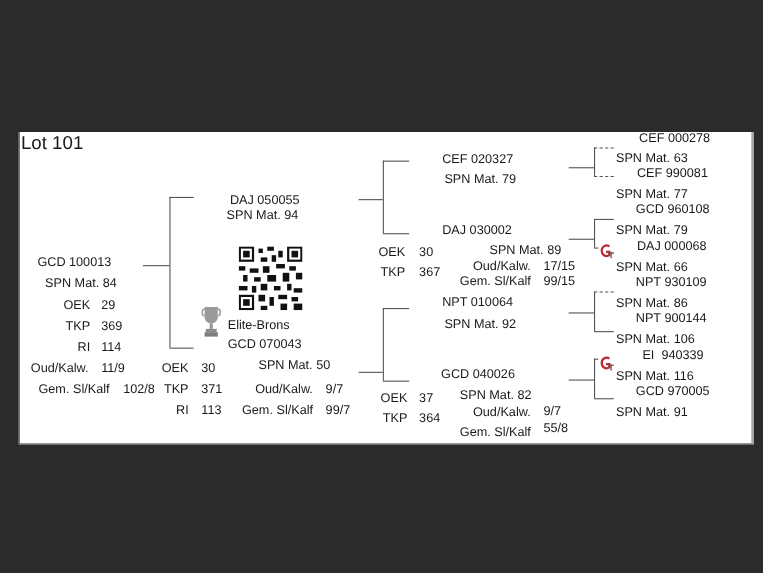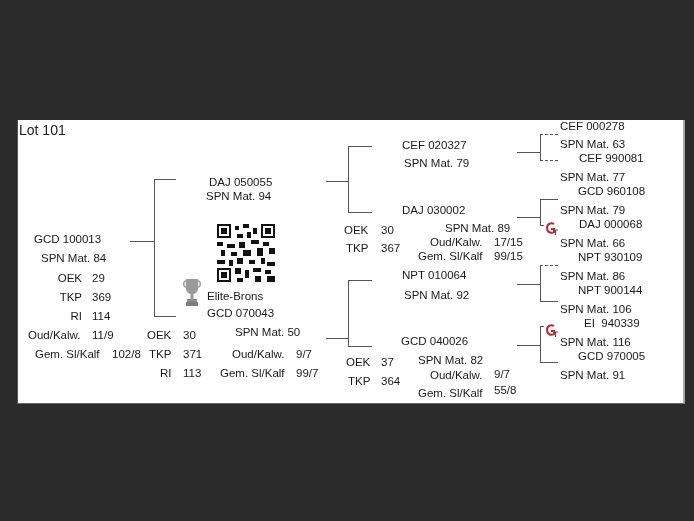--- a/index.html
+++ b/index.html
@@ -7,21 +7,21 @@
     width:694px; height:521px; background:#2b2b2b; position:relative; overflow:hidden;
     font-family:"Liberation Sans", sans-serif; color:#1a1a1a;
   }
   .page {
     position:absolute; left:17px; top:120px; width:665px; height:283px;
     background:#ffffff; border-left:1px solid #555; border-right:2px solid #a8a8a8;
     border-bottom:1px solid #666;
   }
   .t { position:absolute; font-size:11.5px; white-space:nowrap; line-height:13px; }
   .r { text-align:right; }
-  .lot { position:absolute; left:1px; top:1px; font-size:14px; line-height:18px; }
+  .lot { position:absolute; left:1px; top:1px; font-size:17px; line-height:18px; }
   .sub { position:absolute; left:75px; top:0px; font-size:9.5px; line-height:11px; }
   .hl { position:absolute; height:1px; background:#555; }
   .vl { position:absolute; width:1px; background:#555; }
   .dash { position:absolute; height:1px; border-top:1px dashed #555; }
   .qr { position:absolute; left:199px; top:104px; width:58px; height:58px; }
   .trophy { position:absolute; left:165px; top:157px; width:18px; height:32px; }
   .gt { position:absolute; width:14px; height:14px; }
 </style>
 </head>
 <body>
@@ -176,21 +176,21 @@
 
   <svg class="gt" style="left:527px;top:101px;" viewBox="0 0 14 14">
     <path d="M9 3 C6 1 2 3 2 7 C2 11 6 13 9 11 L9 8 L6 8" stroke="#c0282d" stroke-width="2" fill="none"></path>
     <path d="M8 9 H13 M10.5 9 V14" stroke="#555" stroke-width="1.2"></path>
   </svg>
   <svg class="gt" style="left:527px;top:203px;" viewBox="0 0 14 14">
     <path d="M9 3 C6 1 2 3 2 7 C2 11 6 13 9 11 L9 8 L6 8" stroke="#c0282d" stroke-width="2" fill="none"></path>
     <path d="M8 9 H13 M10.5 9 V14" stroke="#555" stroke-width="1.2"></path>
   </svg>
 
-  <div class="t" style="left:542px;top:0px;">CEF 000278</div>
+  <div class="t" style="left:563px;top:0px;">CEF 000278</div>
   <div class="t" style="left:542px;top:18px;">SPN Mat. 63</div>
   <div class="t" style="left:561px;top:32px;">CEF 990081</div>
   <div class="t" style="left:542px;top:51px;">SPN Mat. 77</div>
   <div class="t" style="left:560px;top:65px;">GCD 960108</div>
   <div class="t" style="left:542px;top:84px;">SPN Mat. 79</div>
   <div class="t" style="left:561px;top:98px;">DAJ 000068</div>
   <div class="t" style="left:542px;top:117px;">SPN Mat. 66</div>
   <div class="t" style="left:560px;top:131px;">NPT 930109</div>
   <div class="t" style="left:542px;top:150px;">SPN Mat. 86</div>
   <div class="t" style="left:560px;top:164px;">NPT 900144</div>

